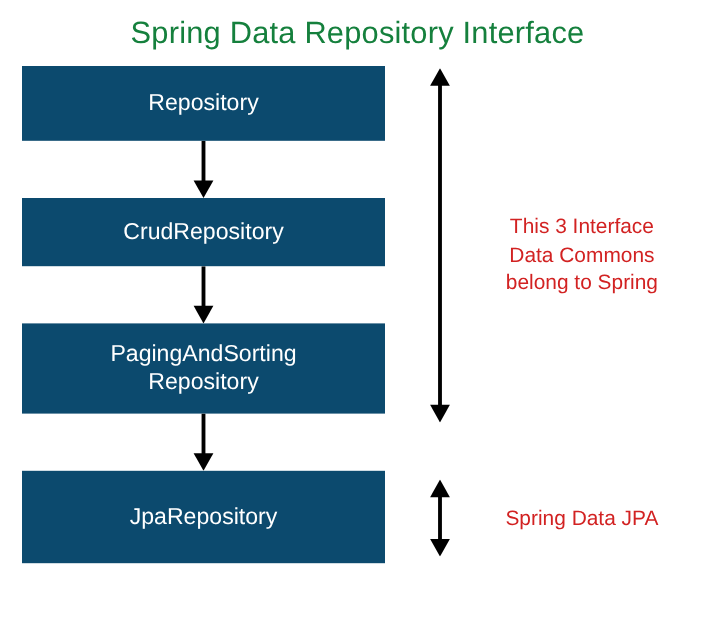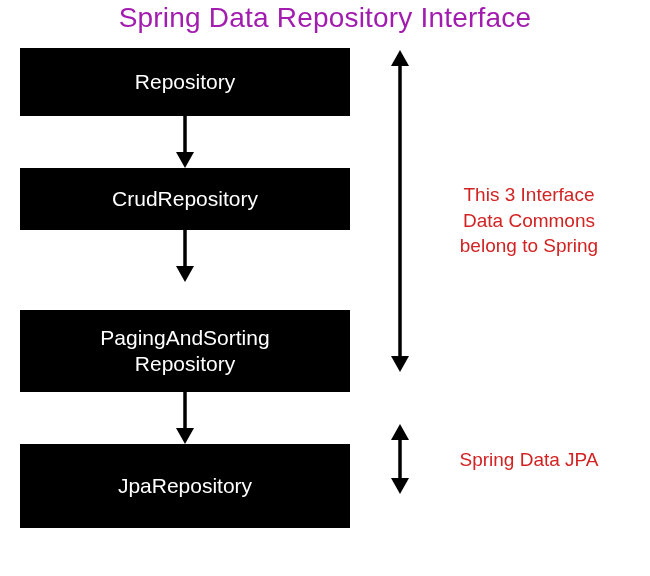--- a/index.html
+++ b/index.html
@@ -8,47 +8,47 @@
       height: 576px;
       background: #ffffff;
       font-family: "Segoe UI", "Helvetica Neue", Arial, sans-serif;
       position: relative;
       overflow: hidden;
     }
     .title {
       text-align: center;
       font-size: 28px;
       font-weight: 400;
-      color: #a21caf;
-      padding-top: 2px;
+      color: #15803d;
+      padding-top: 14px;
       padding-bottom: 14px;
       letter-spacing: 0.2px;
     }
     .content {
       position: relative;
       margin-left: 20px;
       width: 610px;
     }
     .box {
       width: 330px;
-      background: #000000;
+      background: #0c4a6e;
       color: #fff;
       text-align: center;
       display: flex;
       flex-direction: column;
       align-items: center;
       justify-content: center;
       font-size: 21px;
       font-weight: 400;
       line-height: 1.25;
       padding: 0 10px;
     }
     .box1 { height: 68px; }
     .box2 { height: 62px; }
-    .box3 { height: 82px; margin-top: 28px; }
+    .box3 { height: 82px; }
     .box4 { height: 84px; }
     .arrow-down {
       width: 330px;
       display: flex;
       align-items: center;
       justify-content: center;
       height: 52px;
     }
     .arrow-down svg { display: block; }
     .right-col {

